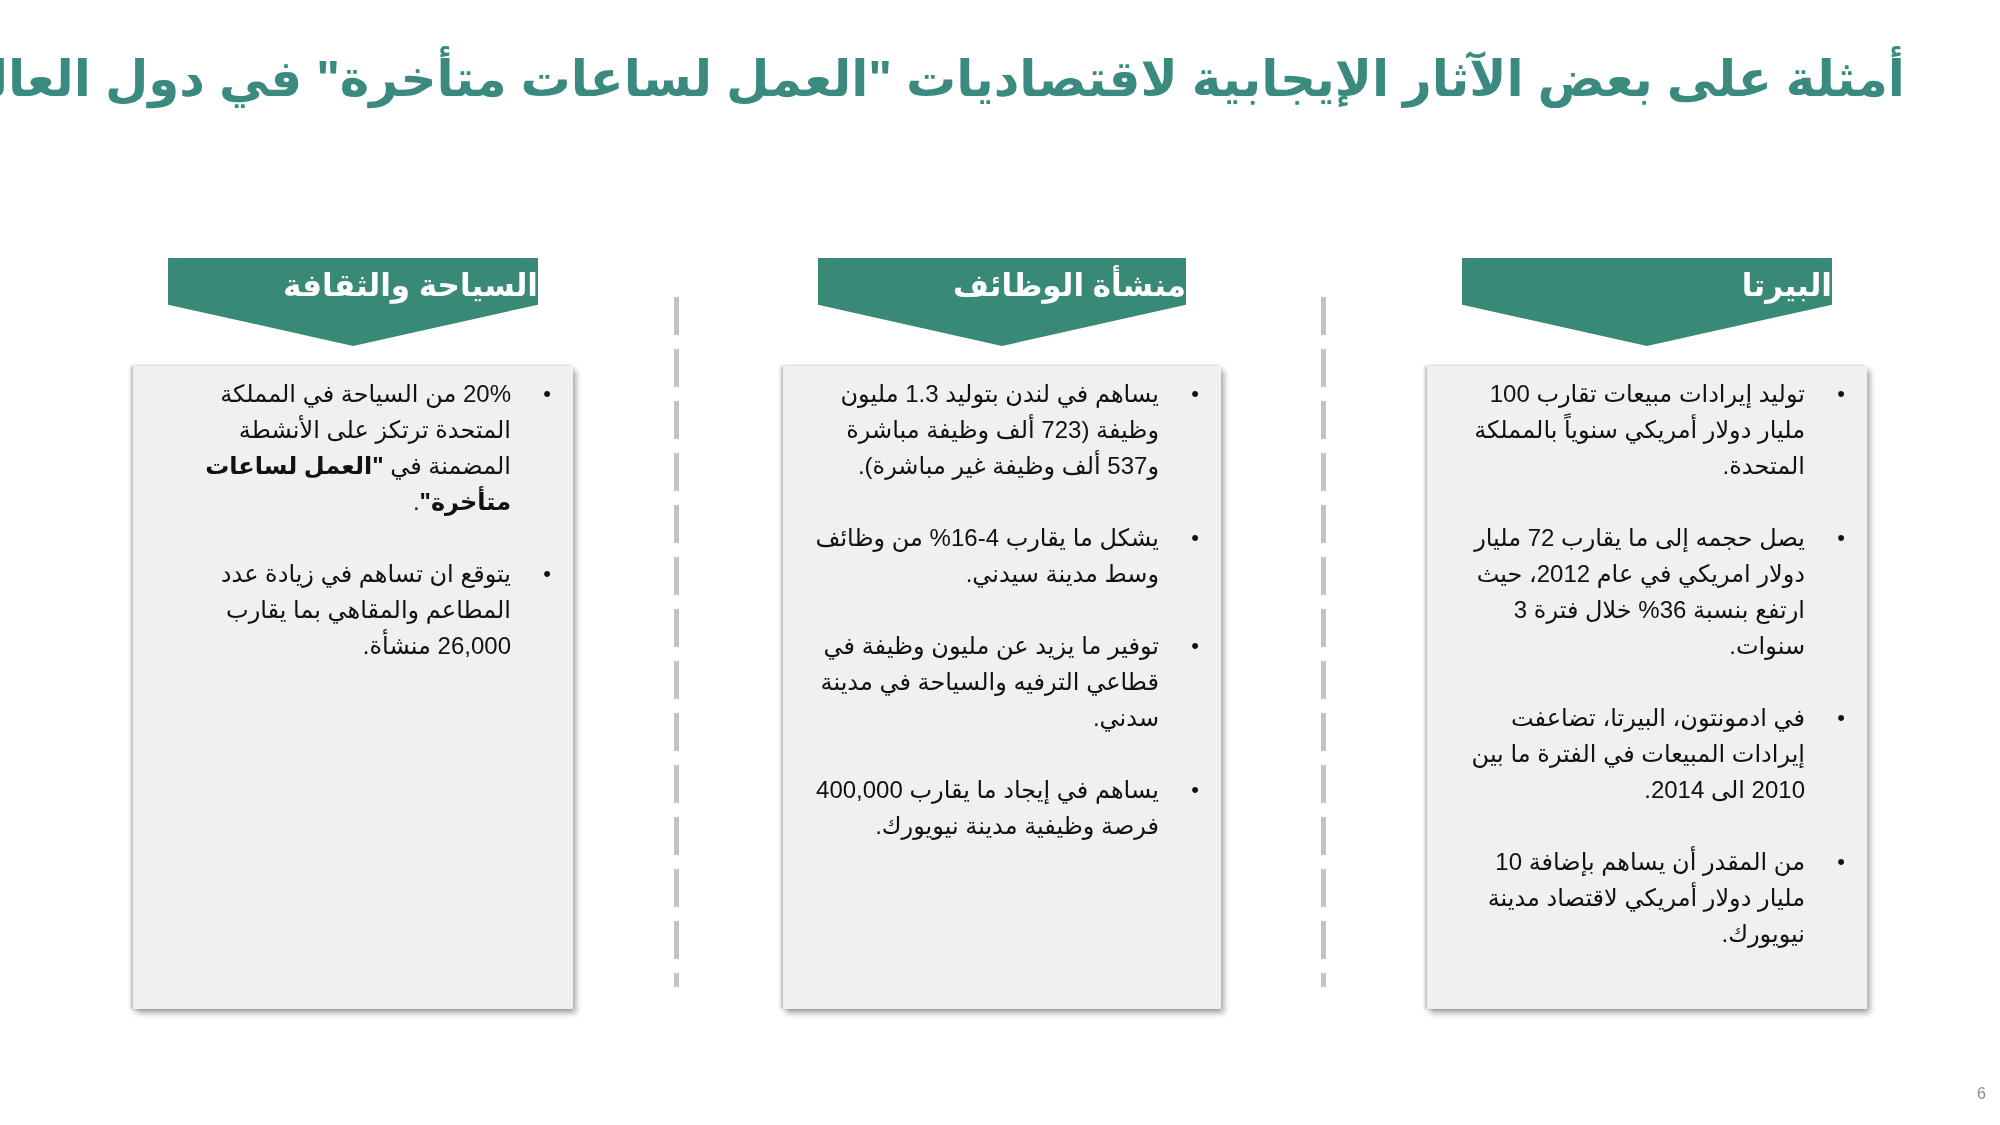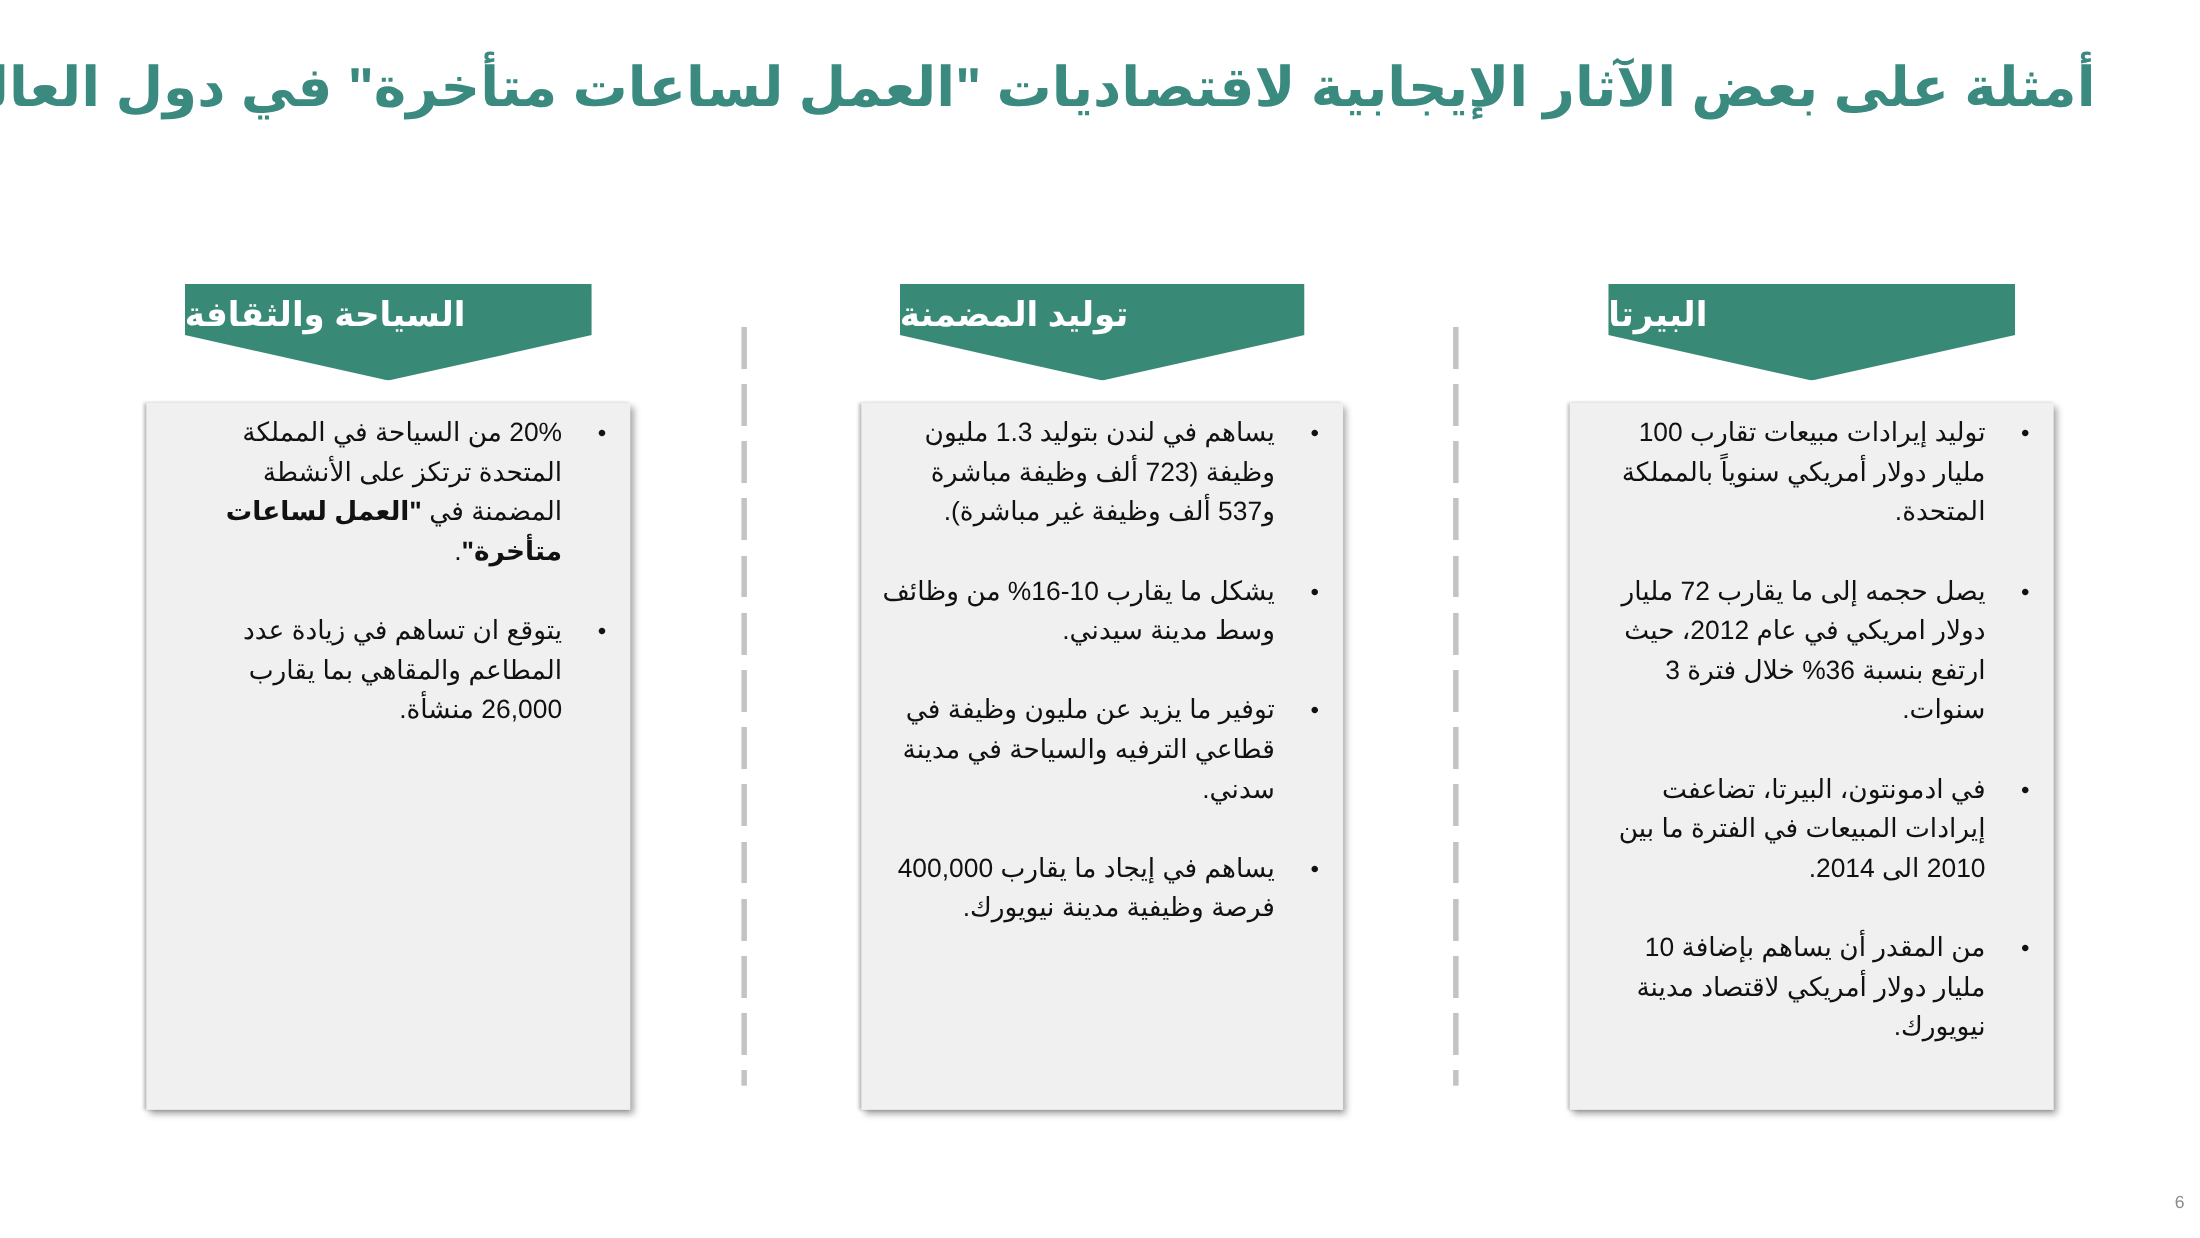--- a/index.html
+++ b/index.html
@@ -20,21 +20,21 @@
     }
     .column { position: absolute; top: 258px; }
     .chev {
       position: absolute; top: 0; height: 88px; left: 35px; right: 35px;
       background: #388a77;
       clip-path: polygon(0 0, 100% 0, 100% 53%, 50% 100%, 0 53%);
       filter: drop-shadow(2px 3px 3px rgba(0,0,0,0.35));
     }
     .chev-label {
       position: absolute; top: 10px; left: 35px; right: 35px;
-      text-align: left; direction: rtl;
+      text-align: right; direction: rtl;
       color: #ffffff; font-weight: bold; font-size: 31px; line-height: 36px;
     }
     .box {
       position: absolute; top: 108px; left: 0; right: 0; height: 643px;
       background: #f0f0f0;
       box-shadow: -2px 0 3px rgba(0,0,0,0.25), 3px 4px 6px rgba(0,0,0,0.35);
     }
     .box ul {
       list-style: none; margin: 0; padding: 0;
       direction: rtl; text-align: right;
@@ -70,25 +70,25 @@
       <li><span class="bullet">•</span><span>في ادمونتون، البيرتا، تضاعفت إيرادات المبيعات في الفترة ما بين 2010 الى 2014.</span></li>
       <li><span class="bullet">•</span><span>من المقدر أن يساهم بإضافة 10 مليار دولار أمريكي لاقتصاد مدينة نيويورك.</span></li>
     </ul>
   </div>
 </div>
 
 <div class="divider" style="left:1321px;"></div>
 
 <div class="column" style="left:783px; width:438px;">
   <div class="chev"></div>
-  <div class="chev-label">توليد المضمنة</div>
+  <div class="chev-label">منشأة الوظائف</div>
   <div class="box">
     <ul>
       <li><span class="bullet">•</span><span>يساهم في لندن بتوليد 1.3 مليون وظيفة (723 ألف وظيفة مباشرة و537 ألف وظيفة غير مباشرة).</span></li>
-      <li><span class="bullet">•</span><span>يشكل ما يقارب 10-16% من وظائف وسط مدينة سيدني.</span></li>
+      <li><span class="bullet">•</span><span>يشكل ما يقارب 4-16% من وظائف وسط مدينة سيدني.</span></li>
       <li><span class="bullet">•</span><span>توفير ما يزيد عن مليون وظيفة في قطاعي الترفيه والسياحة في مدينة سدني.</span></li>
       <li><span class="bullet">•</span><span>يساهم في إيجاد ما يقارب 400,000 فرصة وظيفية مدينة نيويورك.</span></li>
     </ul>
   </div>
 </div>
 
 <div class="divider" style="left:674px;"></div>
 
 <div class="column" style="left:133px; width:440px;">
   <div class="chev"></div>

